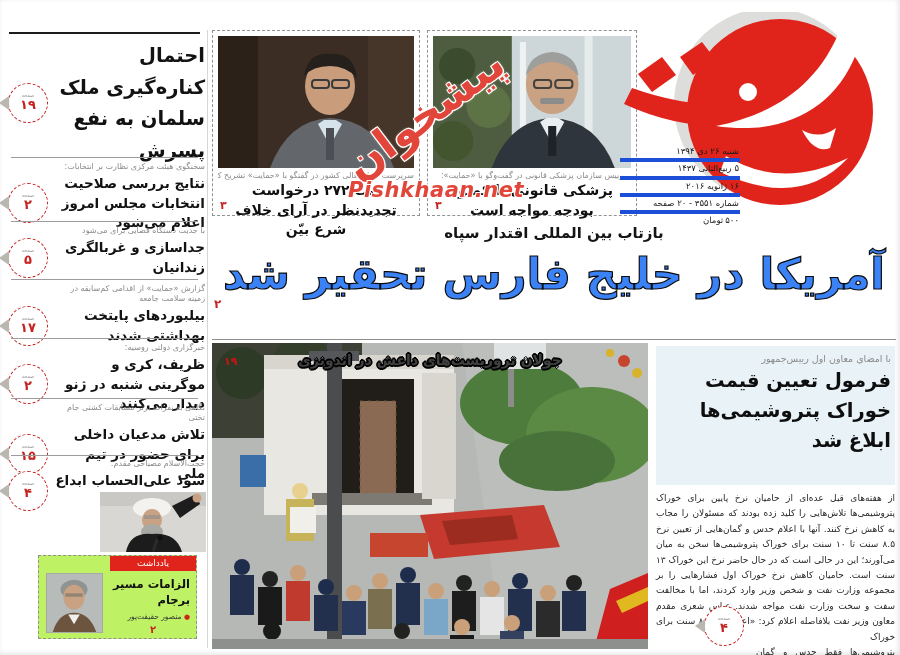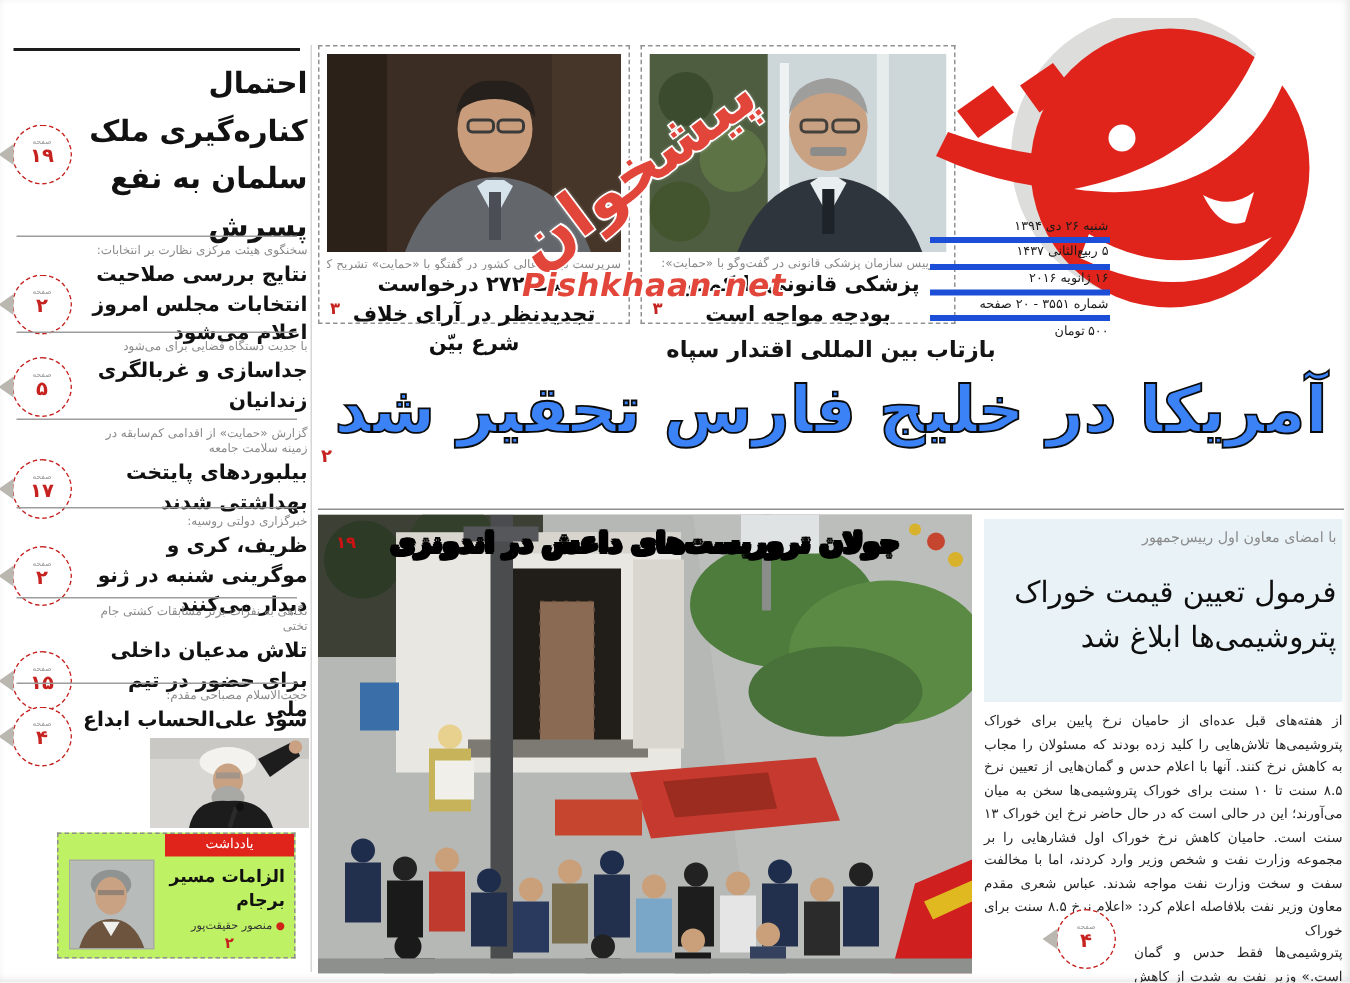--- a/index.html
+++ b/index.html
@@ -75,30 +75,30 @@
   .lead-kicker { direction:rtl; font-size:15px; font-weight:bold; color:#141414; }
   .lead-headline { direction:rtl; font-size:43px; font-weight:bold; color:#3b82f6; line-height:1.5;
                    -webkit-text-stroke:1.2px #0b0b0b; letter-spacing:-1px; }
   .lead-page { position:absolute; left:2px; bottom:-4px; color:#c62320; font-size:12px; font-weight:bold; }
   .lead-rule { position:absolute; left:212px; top:339px; width:684px; border-top:1.5px solid #8e8e8e; }
 
   
   .mainphoto { position:absolute; left:212px; top:343px; width:436px; height:306px; overflow:hidden; background:#b9b9b4; }
   .mainphoto svg { display:block; width:436px; height:306px; }
   .m-caption { position:absolute; top:9px; left:0; right:0; text-align:center; direction:rtl;
-               font-size:18px; font-weight:bold; color:#000000;
+               font-size:14px; font-weight:bold; color:#404040;
                text-shadow:-1.6px 0 #000,1.6px 0 #000,0 -1.6px #000,0 1.6px #000,-1.1px -1.1px #000,1.1px 1.1px #000,-1.1px 1.1px #000,1.1px -1.1px #000; }
   .m-page { position:absolute; left:12px; top:12px; color:#d01212; font-size:11px; font-weight:bold;
             text-shadow:none; }
 
   
   .r-art { position:absolute; left:656px; top:346px; width:239px; height:302px; }
   .ra-head { background:#e9f3f7; padding:7px 4px 28px; text-align:right; direction:rtl; }
   .ra-kicker { font-size:9.5px; color:#8a8a8a; }
-  .ra-headline { font-size:19.5px; font-weight:normal; color:#0e0e0e; line-height:1.55; margin-top:16px; }
+  .ra-headline { font-size:19.5px; font-weight:bold; color:#0e0e0e; line-height:1.55; margin-top:2px; }
   .ra-body { direction:rtl; text-align:justify; font-size:9px; line-height:1.72; color:#262626; margin-top:6px; }
   .ra-end  { margin-top:0; margin-left:100px; }
   .ra-badge{ position:absolute; left:48px; top:260px; }
 </style>
 </head>
 <body>
 
 <div class="page">
 
   <aside class="sidebar">

